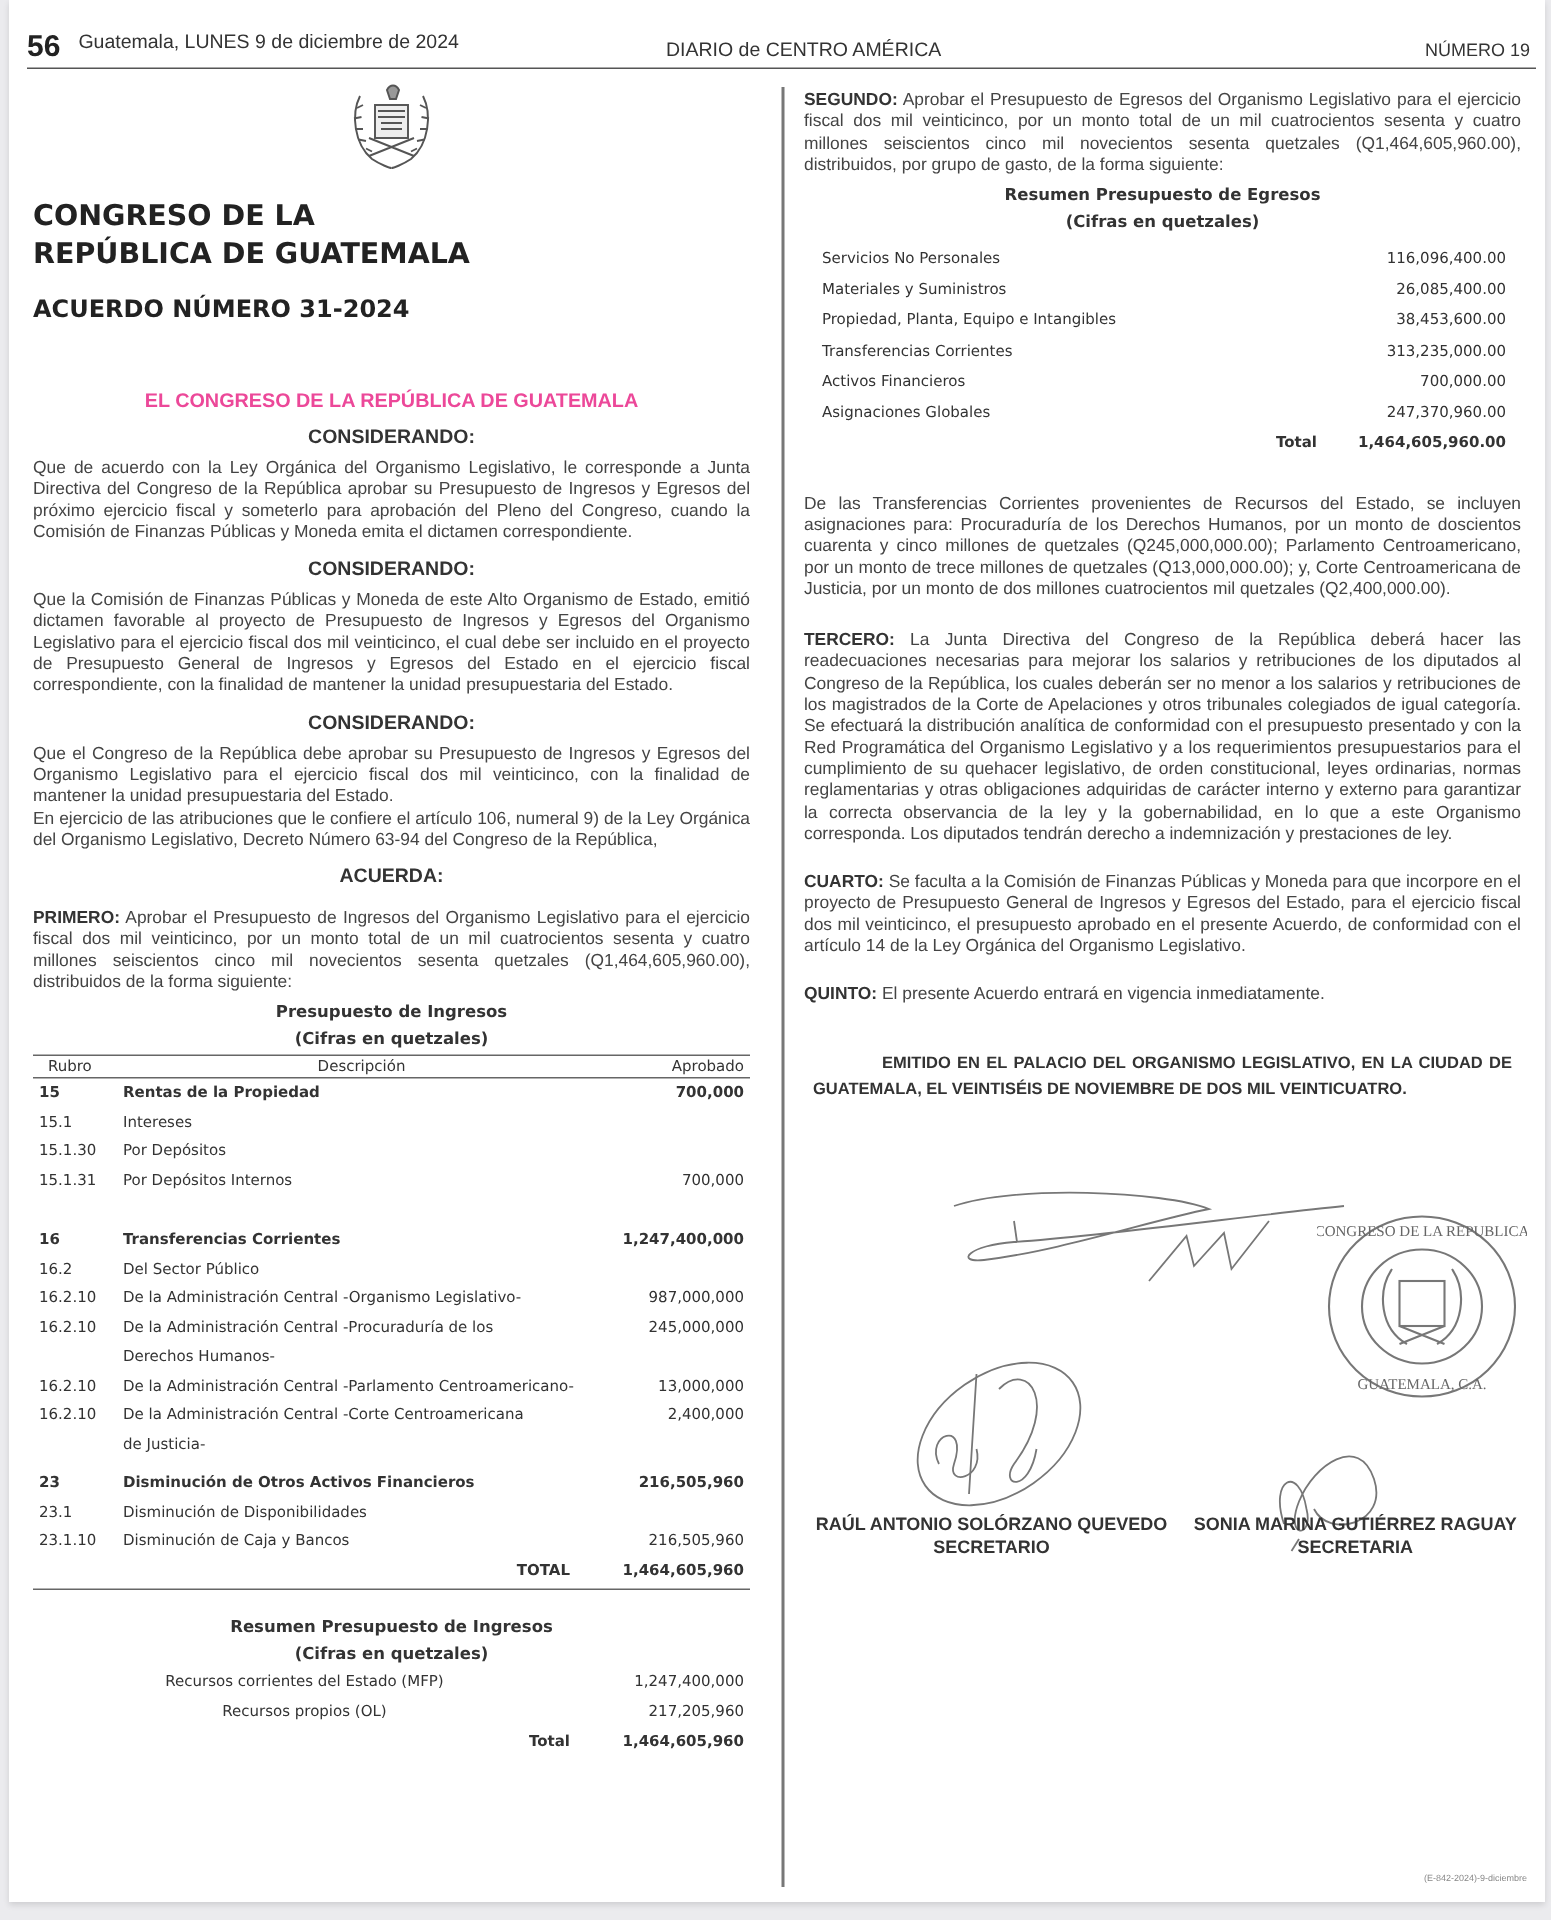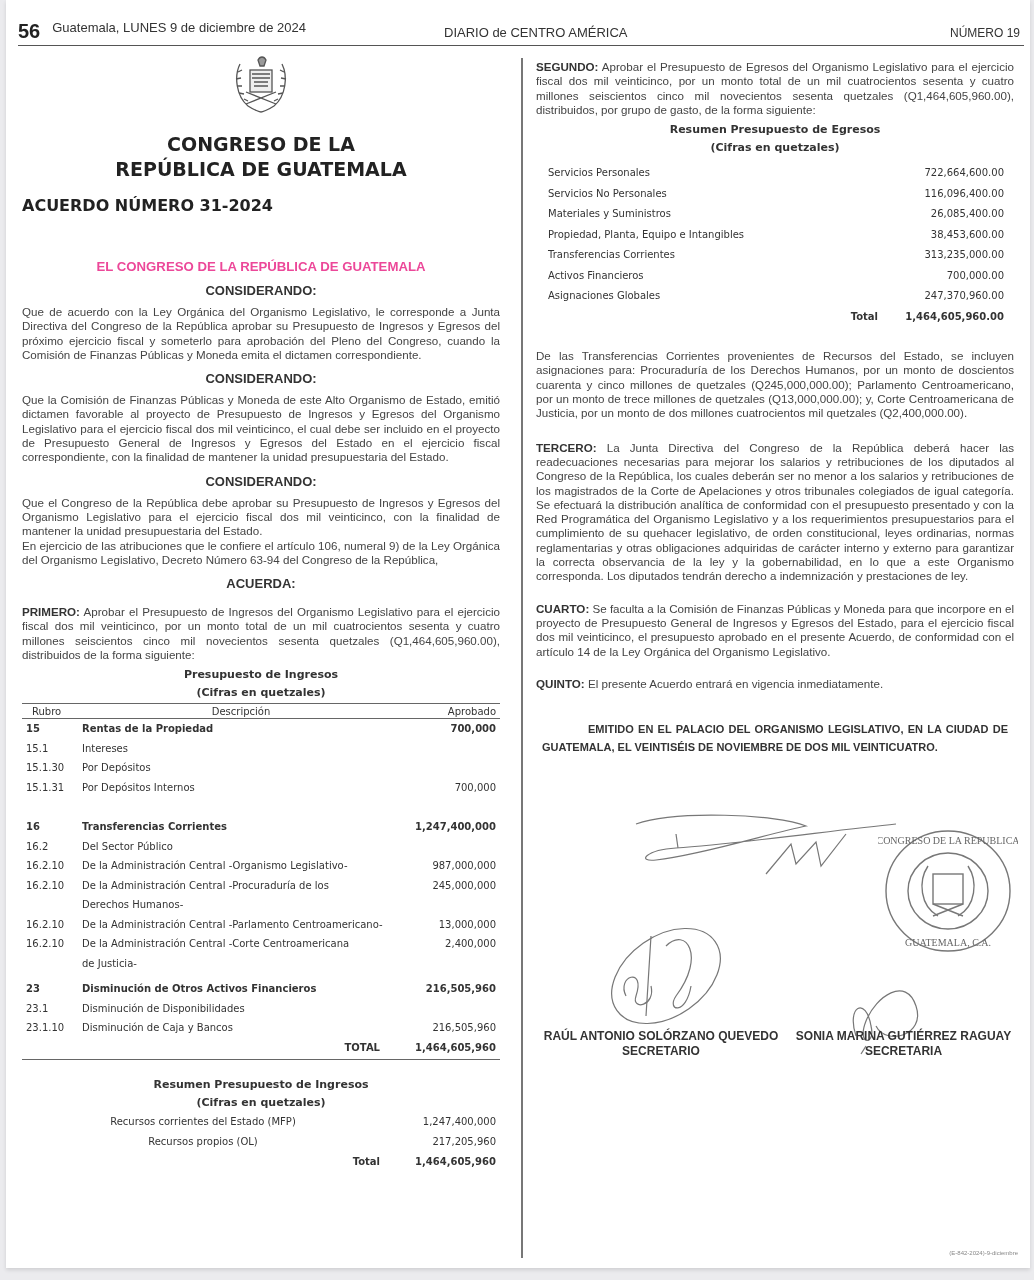--- a/index.html
+++ b/index.html
@@ -16,21 +16,21 @@
   .mh-num { font-size: 20px; font-weight: bold; color: #222; margin-right: 12px; line-height: 22px; padding-bottom: 2px; }
   .mh-date { font-size: 13px; color: #333; padding-bottom: 5px; }
   .mh-paper { position: absolute; left: 426px; bottom: 5px; font-size: 13px; color: #333; }
   .mh-issue { position: absolute; right: 4px; bottom: 5px; font-size: 12px; color: #333; }
 
   .col-left { position: absolute; left: 16px; top: 52px; width: 478px; }
   .col-divider { position: absolute; left: 515px; top: 58px; width: 2px; height: 1200px; background: #777; }
   .col-right { position: absolute; left: 530px; top: 60px; width: 478px; }
 
   .emblem { width: 62px; height: 64px; margin: 0 auto; display: block; }
-  .title { font-family: "DejaVu Sans", sans-serif; font-weight: bold; text-align: center; color: #222; font-size: 19px; line-height: 25px; margin-top: 16px; }
+  .title { font-family: "DejaVu Sans", sans-serif; font-weight: bold; color: #222; font-size: 19px; line-height: 25px; margin-top: 16px; }
   .subtitle { font-family: "DejaVu Sans", sans-serif; font-weight: bold; color: #222; font-size: 16px; margin-top: 14px; }
   .congress-head { font-weight: bold; text-align: center; font-size: 13.2px; margin-top: 44px; color: #ec4899; }
   .section-head { font-weight: bold; text-align: center; font-size: 13px; margin-top: 9px; margin-bottom: 7px; color: #333; }
   .para { font-size: 11.6px; line-height: 14.3px; text-align: justify; color: #444; }
   .para b { color: #333; }
   .table-caption { font-family: "DejaVu Sans", sans-serif; text-align: center; font-size: 11px; line-height: 18px; color: #333; font-weight: bold; }
   .tbl { font-family: "DejaVu Sans", sans-serif; font-size: 10px; color: #333; width: 100%; }
   .tbl-head { display: flex; border-top: 1.5px solid #666; border-bottom: 1.5px solid #666; padding: 2px 0 1px 0; margin-top: 1px; }
   .tbl-row { display: flex; line-height: 19.5px; }
   .c1 { width: 60px; padding-left: 4px; }
@@ -207,24 +207,20 @@
   <div class="col-divider"></div>
 
   <div class="col-right">
     <p class="para"><b>SEGUNDO:</b><span> Aprobar el Presupuesto de Egresos del Organismo Legislativo para el ejercicio fiscal dos mil veinticinco, por un monto total de un mil cuatrocientos sesenta y cuatro millones seiscientos cinco mil novecientos sesenta quetzales (Q1,464,605,960.00), distribuidos, por grupo de gasto, de la forma siguiente:</span></p>
 
     <div class="table-caption" style="margin-top:4px">Resumen Presupuesto de Egresos</div>
     <div class="table-caption" style="margin-bottom:6px">(Cifras en quetzales)</div>
 
     <div style="padding-right:10px">
       <div class="eg-row">
-          <span class="lbl">Servicios Personales</span>
-          <span class="val">722,664,600.00</span>
-        </div>
-      <div class="eg-row">
           <span class="lbl">Servicios No Personales</span>
           <span class="val">116,096,400.00</span>
         </div>
       <div class="eg-row">
           <span class="lbl">Materiales y Suministros</span>
           <span class="val">26,085,400.00</span>
         </div>
       <div class="eg-row">
           <span class="lbl">Propiedad, Planta, Equipo e Intangibles</span>
           <span class="val">38,453,600.00</span>

